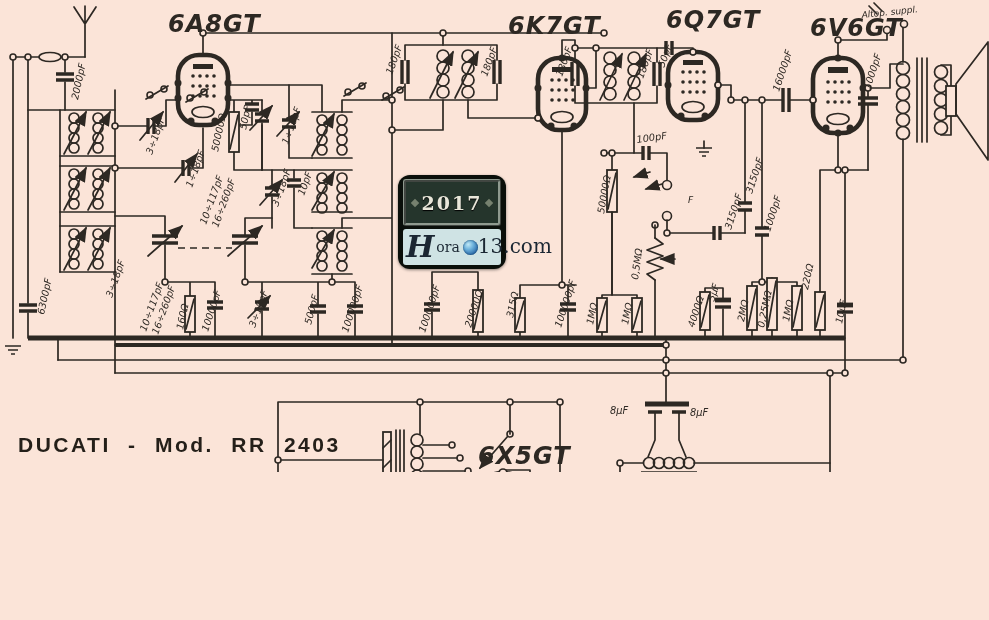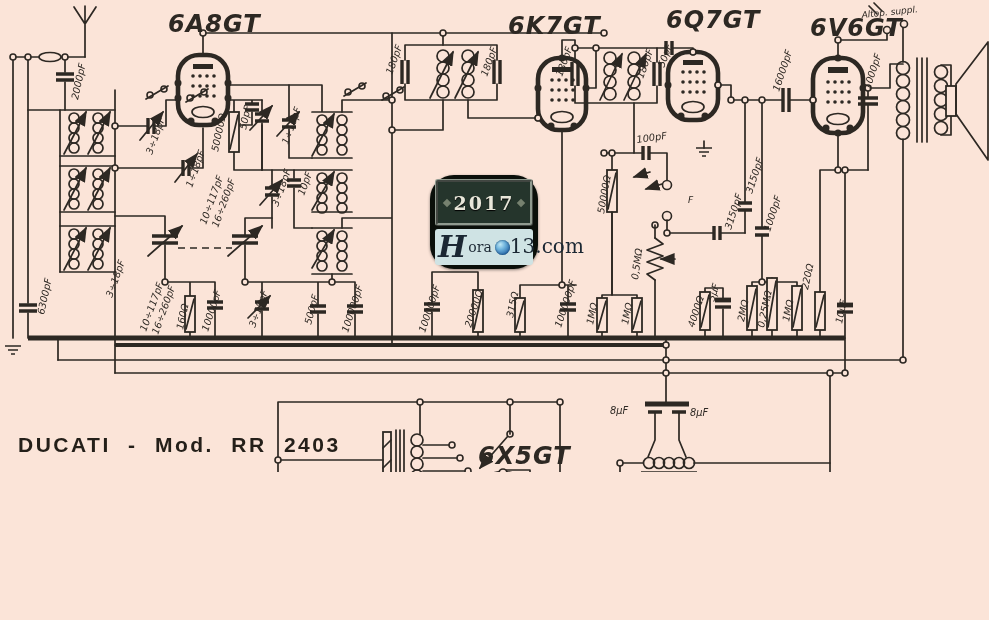--- a/index.html
+++ b/index.html
@@ -27,22 +27,22 @@
   
   .slabel{fill:var(--ink);}
   .val{font-family:"DejaVu Sans",sans-serif;font-style:italic;font-size:9.8px;}
   .tiny{font-family:"DejaVu Sans",sans-serif;font-style:italic;font-size:9px;}
   .tube{font-family:"DejaVu Sans",sans-serif;font-style:italic;font-weight:bold;font-size:24px;letter-spacing:1px;}
   
   .title{position:absolute;left:18px;top:433px;font-family:"Liberation Sans",sans-serif;
          font-size:21px;font-weight:bold;letter-spacing:2.5px;word-spacing:9px;color:#241f19;text-align:right;}
   
   .wm{position:absolute;left:398px;top:175px;width:108px;height:94px;background:#0a0f0a;
-      border-radius:24px;padding:4px 5px;box-sizing:border-box;display:flex;flex-direction:column;
-      gap:3px;box-shadow:0 1px 3px rgba(0,0,0,.45);margin-left:32px;}
+      border-radius:12px;padding:4px 5px;box-sizing:border-box;display:flex;flex-direction:column;
+      gap:3px;box-shadow:0 1px 3px rgba(0,0,0,.45);}
   .wm-plaque{flex:1;background:var(--wmplate);border:3px ridge #8f9a8f;border-radius:3px;
       display:flex;align-items:center;justify-content:center;}
   .wm-year{font-family:"DejaVu Serif",serif;font-size:19px;font-weight:bold;color:#e9e7da;
       letter-spacing:2px;text-shadow:0 1px 1px #000;}
   .wm-orn{width:6px;height:6px;background:#76816f;transform:rotate(45deg);margin:0 4px;flex:none;}
   .wm-band{height:34px;background:var(--wmband);border-radius:3px;display:flex;align-items:center;
       padding:1px 3px;font-family:"DejaVu Serif",serif;color:#1b2733;}
   .wm-h{font-size:30px;font-weight:bold;font-style:italic;line-height:26px;margin-right:2px;}
   .wm-col{display:flex;flex-direction:row;line-height:13px;}
   .wm-ora{font-size:14px;display:flex;align-items:center;gap:3px;}

